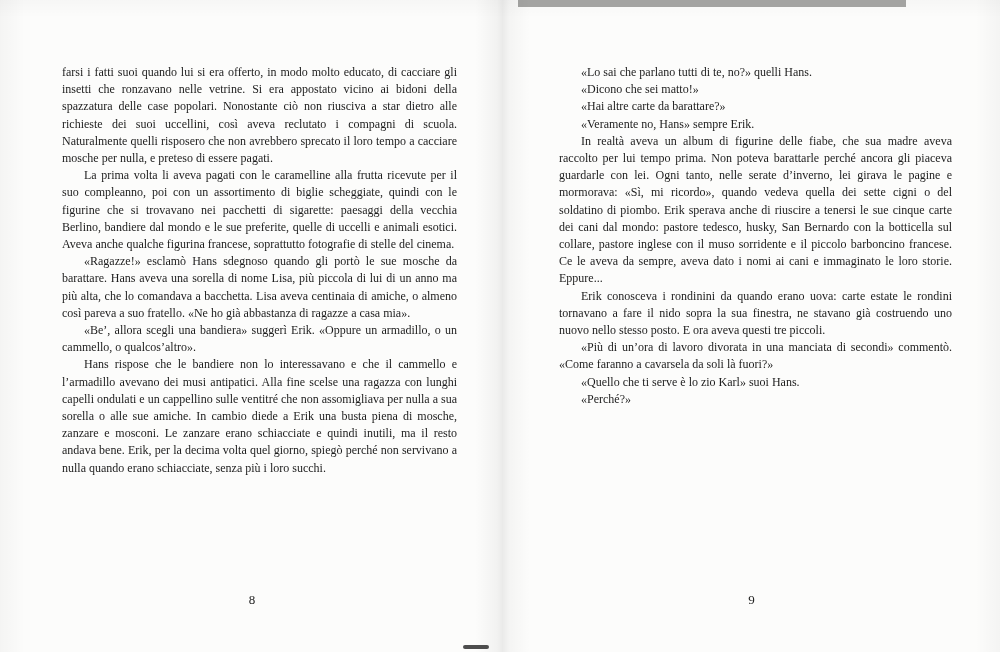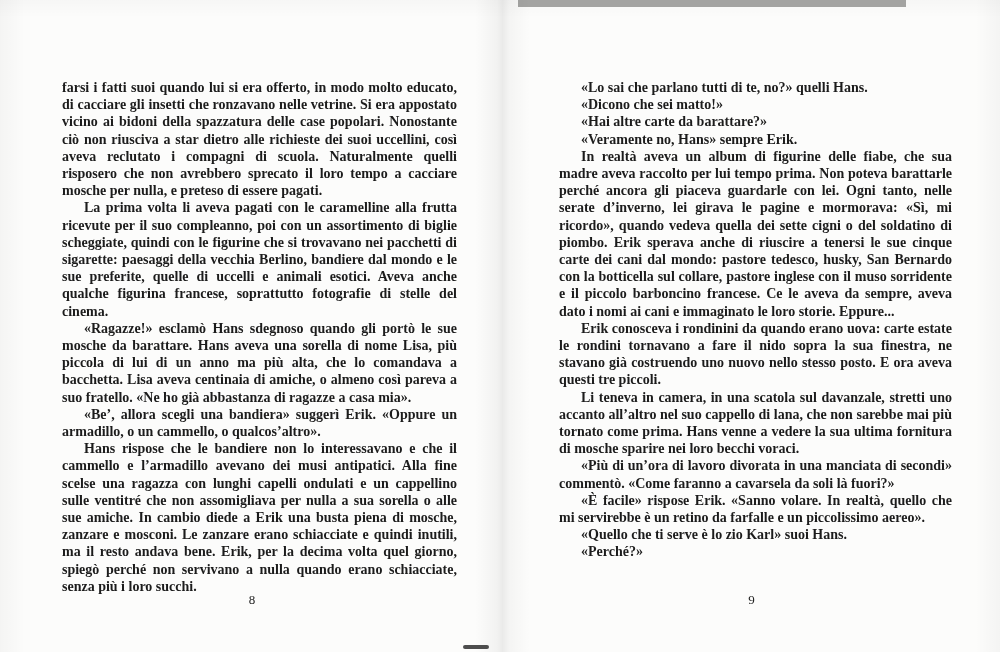--- a/index.html
+++ b/index.html
@@ -31,27 +31,26 @@
     background: linear-gradient(to right,
       rgba(0,0,0,0) 0%,
       rgba(0,0,0,0.04) 40%,
       rgba(0,0,0,0.07) 50%,
       rgba(0,0,0,0.03) 62%,
       rgba(0,0,0,0) 100%);
     pointer-events: none;
   }
   .text-block {
     position: absolute;
-    top: 79px;
+    top: 64px;
     color: #1c1c1c;
-    font-size: 14px;
+    font-size: 12px;
     line-height: 17.2px;
     text-align: justify;
     hyphens: auto;
-    font-weight: bold;
     -webkit-hyphens: auto;
   }
   .text-block.left  { left: 62px;  width: 395px; }
   .text-block.right { left: 559px; width: 393px; }
   .para { text-indent: 0; }
   .para.indent { text-indent: 22px; }
   .page-number {
     position: absolute;
     top: 592px;
     color: #222;
@@ -87,23 +86,21 @@
 
   <div class="fold"></div>
 
   <div class="text-block right">
       <p class="para indent">«Lo sai che parlano tutti di te, no?» quelli Hans.</p>
       <p class="para indent">«Dicono che sei matto!»</p>
       <p class="para indent">«Hai altre carte da barattare?»</p>
       <p class="para indent">«Veramente no, Hans» sempre Erik.</p>
       <p class="para indent">In realtà aveva un album di figurine delle fiabe, che sua madre aveva raccolto per lui tempo prima. Non poteva barattarle perché ancora gli piaceva guardarle con lei. Ogni tanto, nelle serate d’inverno, lei girava le pagine e mormorava: «Sì, mi ricordo», quando vedeva quella dei sette cigni o del soldatino di piombo. Erik sperava anche di riuscire a tenersi le sue cinque carte dei cani dal mondo: pastore tedesco, husky, San Bernardo con la botticella sul collare, pastore inglese con il muso sorridente e il piccolo barboncino francese. Ce le aveva da sempre, aveva dato i nomi ai cani e immaginato le loro storie. Eppure...</p>
       <p class="para indent">Erik conosceva i rondinini da quando erano uova: carte estate le rondini tornavano a fare il nido sopra la sua finestra, ne stavano già costruendo uno nuovo nello stesso posto. E ora aveva questi tre piccoli.</p>
-      <p class="para indent">Li teneva in camera, in una scatola sul davanzale, stretti uno accanto all’altro nel suo cappello di lana, che non sarebbe mai più tornato come prima. Hans venne a vedere la sua ultima fornitura di mosche sparire nei loro becchi voraci.</p>
       <p class="para indent">«Più di un’ora di lavoro divorata in una manciata di secondi» commentò. «Come faranno a cavarsela da soli là fuori?»</p>
-      <p class="para indent">«È facile» rispose Erik. «Sanno volare. In realtà, quello che mi servirebbe è un retino da farfalle e un piccolissimo aereo».</p>
       <p class="para indent">«Quello che ti serve è lo zio Karl» suoi Hans.</p>
       <p class="para indent">«Perché?»</p>
     </div>
 
   <div class="page-number right">9</div>
 
   <div class="bottom-handle" style="background: rgb(77, 77, 77);"></div>
 
 </div>
 

